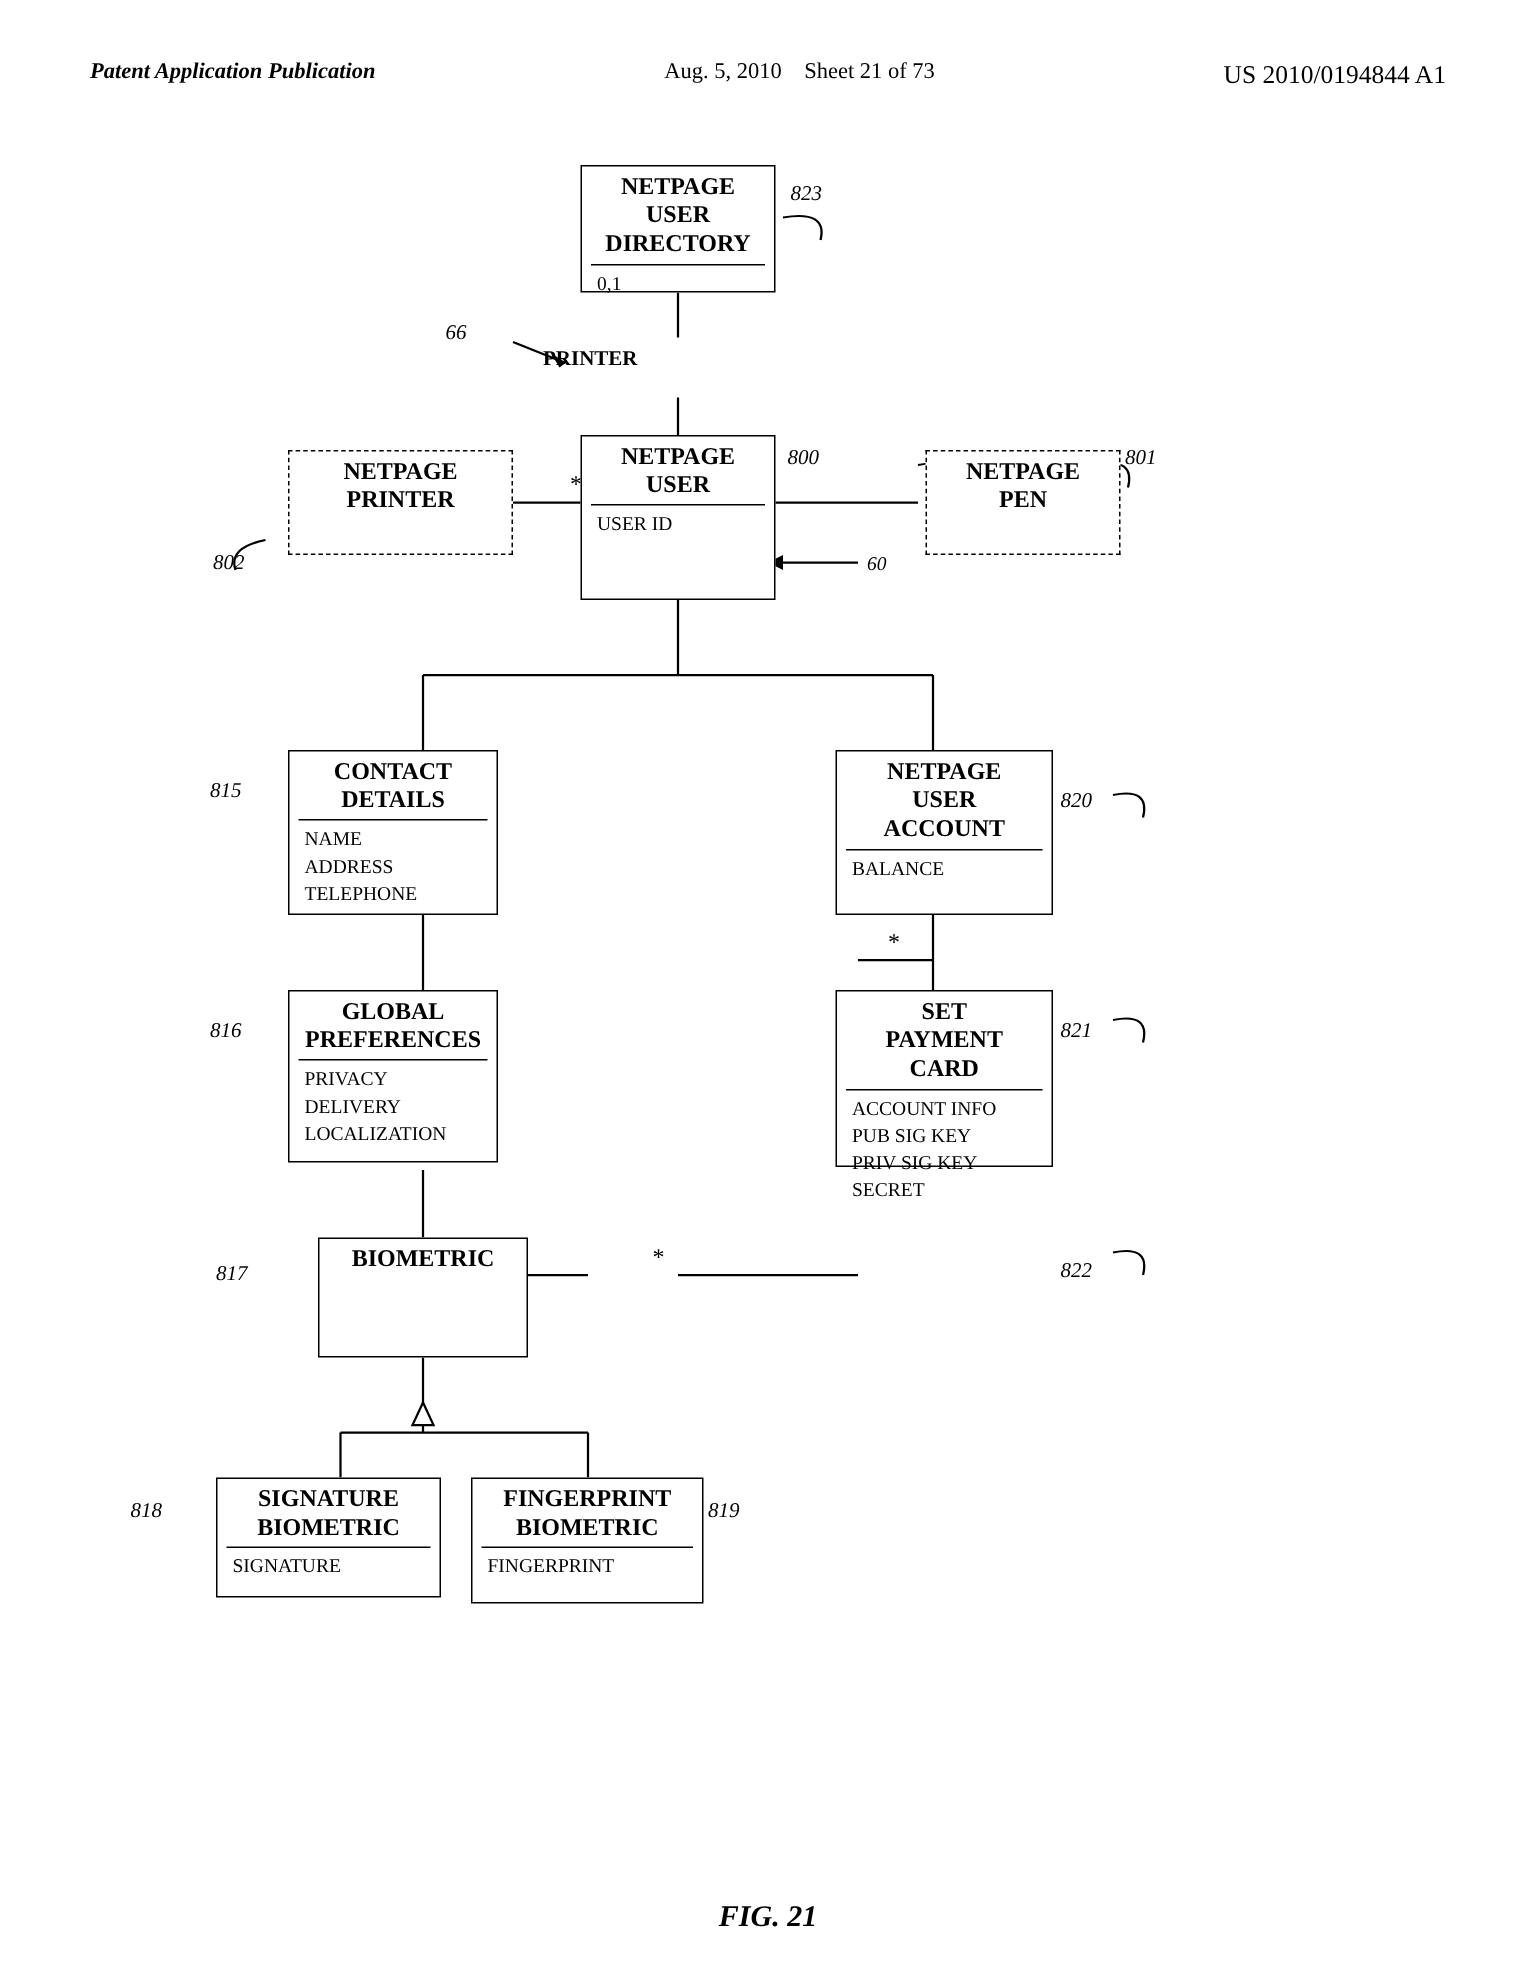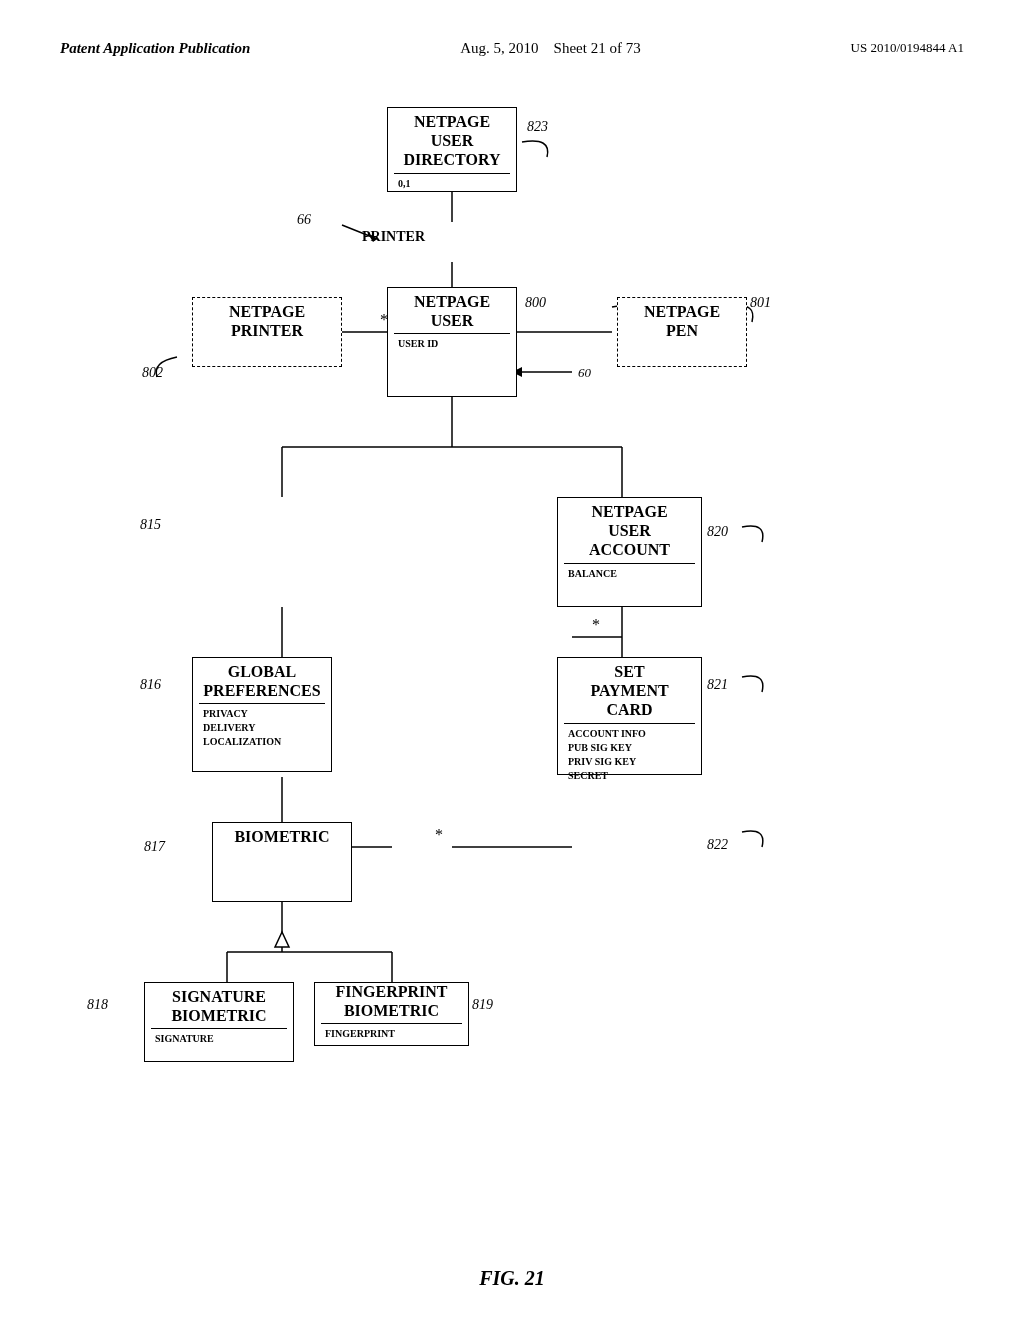--- a/index.html
+++ b/index.html
@@ -22,21 +22,21 @@
     
     .header {
       display: flex;
       justify-content: space-between;
       align-items: flex-start;
       margin-bottom: 20px;
       font-size: 15px;
     }
     .header-left { font-weight: bold; font-style: italic; }
     .header-center { text-align: center; font-size: 15px; }
-    .header-right { font-size: 13px; }
+    .header-right { font-size: 17px; }
 
     
     .diagram {
       position: relative;
       width: 860px;
       height: 1100px;
       margin: 0 auto;
     }
 
     
@@ -58,22 +58,22 @@
       font-size: 16px;
       text-align: center;
       line-height: 1.2;
     }
     .box-divider {
       width: 100%;
       border-top: 1.5px solid #000;
       margin: 3px 0;
     }
     .box-fields {
-      font-size: 10px;
-      font-weight: bold;
+      font-size: 13px;
+      font-weight: normal;
       text-align: left;
       width: 100%;
       padding-left: 4px;
       line-height: 1.4;
     }
 
     
     .box-dashed {
       border: 1.5px dashed #000;
     }
@@ -212,20 +212,25 @@
     <div class="box box-dashed" style="left:110px; top:220px; width:150px; height:70px;">
       <div class="box-title">NETPAGE<br>PRINTER</div>
     </div>
     <div class="ref" style="left:60px; top:288px;">802</div>
 
     <div class="box box-dashed" style="left:535px; top:220px; width:130px; height:70px;">
       <div class="box-title">NETPAGE<br>PEN</div>
     </div>
     <div class="ref" style="left:668px; top:218px;">801</div>
 
+    <div class="box" style="left:110px; top:420px; width:140px; height:110px;">
+      <div class="box-title">CONTACT<br>DETAILS</div>
+      <div class="box-divider"></div>
+      <div class="box-fields">NAME<br>ADDRESS<br>TELEPHONE</div>
+    </div>
     <div class="ref" style="left:58px; top:440px;">815</div>
 
     <div class="box" style="left:475px; top:420px; width:145px; height:110px;">
       <div class="box-title">NETPAGE<br>USER<br>ACCOUNT</div>
       <div class="box-divider"></div>
       <div class="box-fields">BALANCE</div>
     </div>
     <div class="ref" style="left:625px; top:447px;">820</div>
 
     <div class="box" style="left:110px; top:580px; width:140px; height:115px;">
@@ -249,21 +254,21 @@
 
     <div class="ref" style="left:625px; top:760px;">822</div>
 
     <div class="box" style="left:62px; top:905px; width:150px; height:80px;">
       <div class="box-title">SIGNATURE<br>BIOMETRIC</div>
       <div class="box-divider"></div>
       <div class="box-fields">SIGNATURE</div>
     </div>
     <div class="ref" style="left:5px; top:920px;">818</div>
 
-    <div class="box" style="left:232px; top:905px; width:155px; height:64px;justify-content:flex-end;">
+    <div class="box" style="left:232px; top:905px; width:155px; height:84px;">
       <div class="box-title">FINGERPRINT<br>BIOMETRIC</div>
       <div class="box-divider"></div>
       <div class="box-fields">FINGERPRINT</div>
     </div>
     <div class="ref" style="left:390px; top:920px;">819</div>
 
   </div>
 
   <div class="fig-caption">FIG. 21</div>
 

